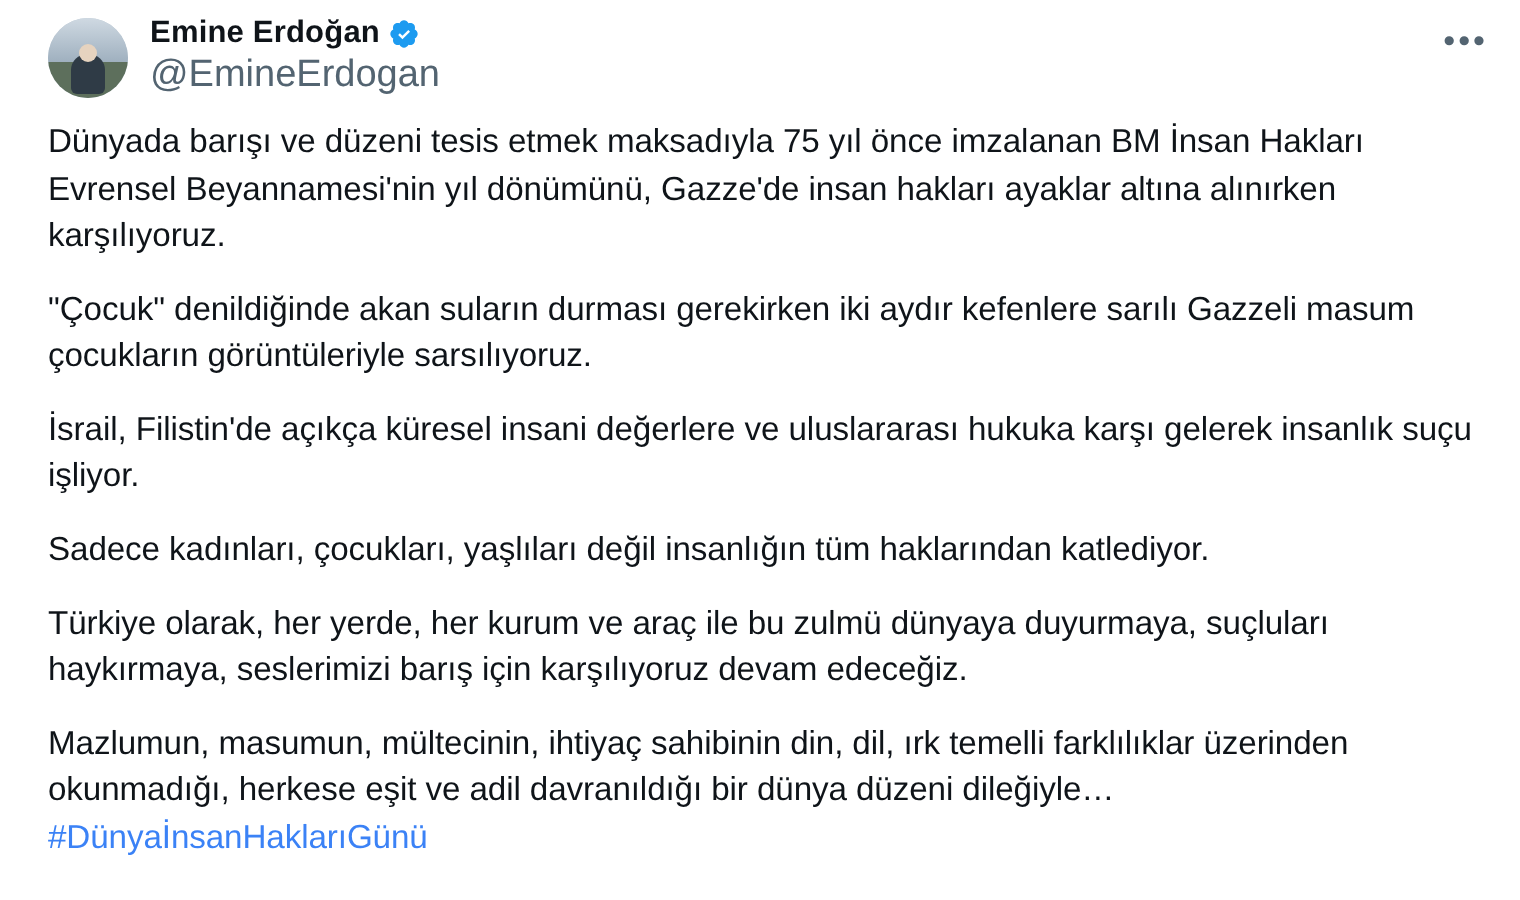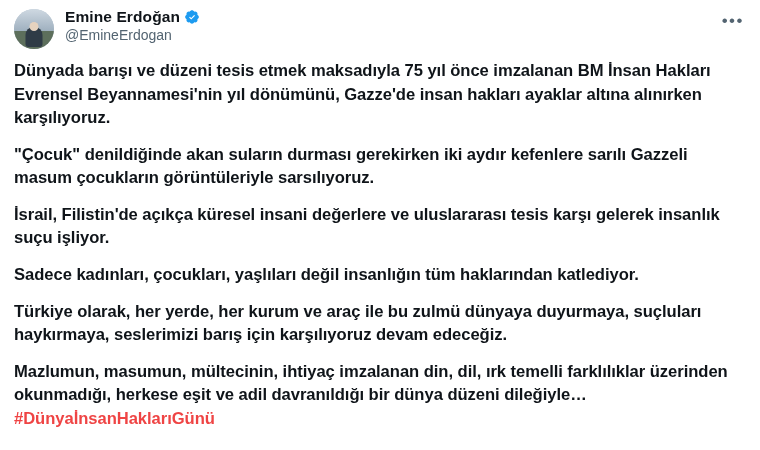--- a/index.html
+++ b/index.html
@@ -11,21 +11,21 @@
     width: 760px;
     height: 450px;
     overflow: hidden;
     font-family: "Liberation Sans", sans-serif;
     color: #0f1419;
   }
   .tweet {
     box-sizing: border-box;
     width: 760px;
     height: 450px;
-    padding: 8px 14px 0 14px;
+    padding: 8px 14px 0 24px;
     display: flex;
     flex-direction: column;
   }
   .header {
     display: flex;
     align-items: flex-start;
     height: 44px;
   }
   .avatar {
     width: 40px;
@@ -86,21 +86,21 @@
     color: #0f1419;
     letter-spacing: 0.1px;
   }
   .verified {
     margin-left: 4px;
     display: inline-flex;
     width: 16px;
     height: 16px;
   }
   .handle {
-    font-size: 14px;
+    font-size: 19px;
     color: #536471;
     margin-top: 2px;
   }
   .more-btn {
     flex: 0 0 auto;
     color: #536471;
     font-size: 17px;
     line-height: 1;
     letter-spacing: 1.5px;
     padding: 4px 2px 0 2px;
@@ -109,27 +109,26 @@
   }
   .body {
     margin-top: 7px;
     font-size: 16.6px;
     line-height: 1.42;
     color: #0f1419;
     letter-spacing: -0.05px;
   }
   .body p {
     margin: 0 0 13px 0;
-    font-weight: bold;
   }
   .body p:last-child {
     margin-bottom: 0;
   }
   .hashtag {
-    color: #ef4444;
+    color: #3b82f6;
   }
 </style>
 </head>
 <body>
 
 <div class="tweet">
 
   <div class="header">
     <div class="avatar">
       <div class="sky"></div>
@@ -150,19 +149,19 @@
       </div>
       <span class="handle">@EmineErdogan</span>
     </div>
 
     <div class="more-btn">•••</div>
   </div>
 
   <div class="body">
     <p>Dünyada barışı ve düzeni tesis etmek maksadıyla 75 yıl önce imzalanan BM İnsan Hakları Evrensel Beyannamesi'nin yıl dönümünü, Gazze'de insan hakları ayaklar altına alınırken karşılıyoruz.</p>
     <p> "Çocuk" denildiğinde akan suların durması gerekirken iki aydır kefenlere sarılı Gazzeli masum çocukların görüntüleriyle sarsılıyoruz.</p>
-    <p>İsrail, Filistin'de açıkça küresel insani değerlere ve uluslararası tesis karşı gelerek insanlık suçu işliyor.</p>
+    <p>İsrail, Filistin'de açıkça küresel insani değerlere ve uluslararası hukuka karşı gelerek insanlık suçu işliyor.</p>
     <p>Sadece kadınları, çocukları, yaşlıları değil insanlığın tüm haklarından katlediyor.</p>
     <p>Türkiye olarak, her yerde, her kurum ve araç ile bu zulmü dünyaya duyurmaya, suçluları haykırmaya, seslerimizi barış için karşılıyoruz devam edeceğiz.</p>
-    <p><span>Mazlumun, masumun, mültecinin, ihtiyaç imzalanan din, dil, ırk temelli farklılıklar üzerinden okunmadığı, herkese eşit ve adil davranıldığı bir dünya düzeni dileğiyle… </span><span class="hashtag">#DünyaİnsanHaklarıGünü</span></p>
+    <p><span>Mazlumun, masumun, mültecinin, ihtiyaç sahibinin din, dil, ırk temelli farklılıklar üzerinden okunmadığı, herkese eşit ve adil davranıldığı bir dünya düzeni dileğiyle… </span><span class="hashtag">#DünyaİnsanHaklarıGünü</span></p>
   </div>
 
 </div>
 
 </body></html>

